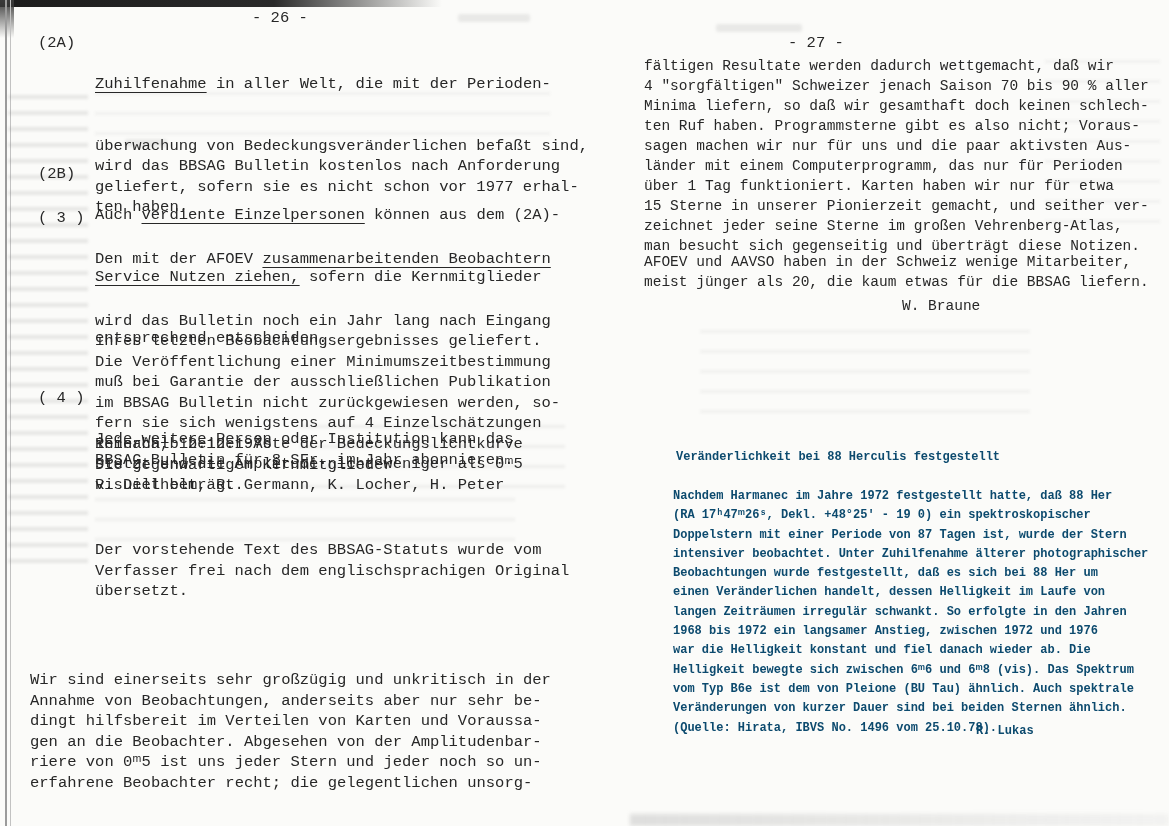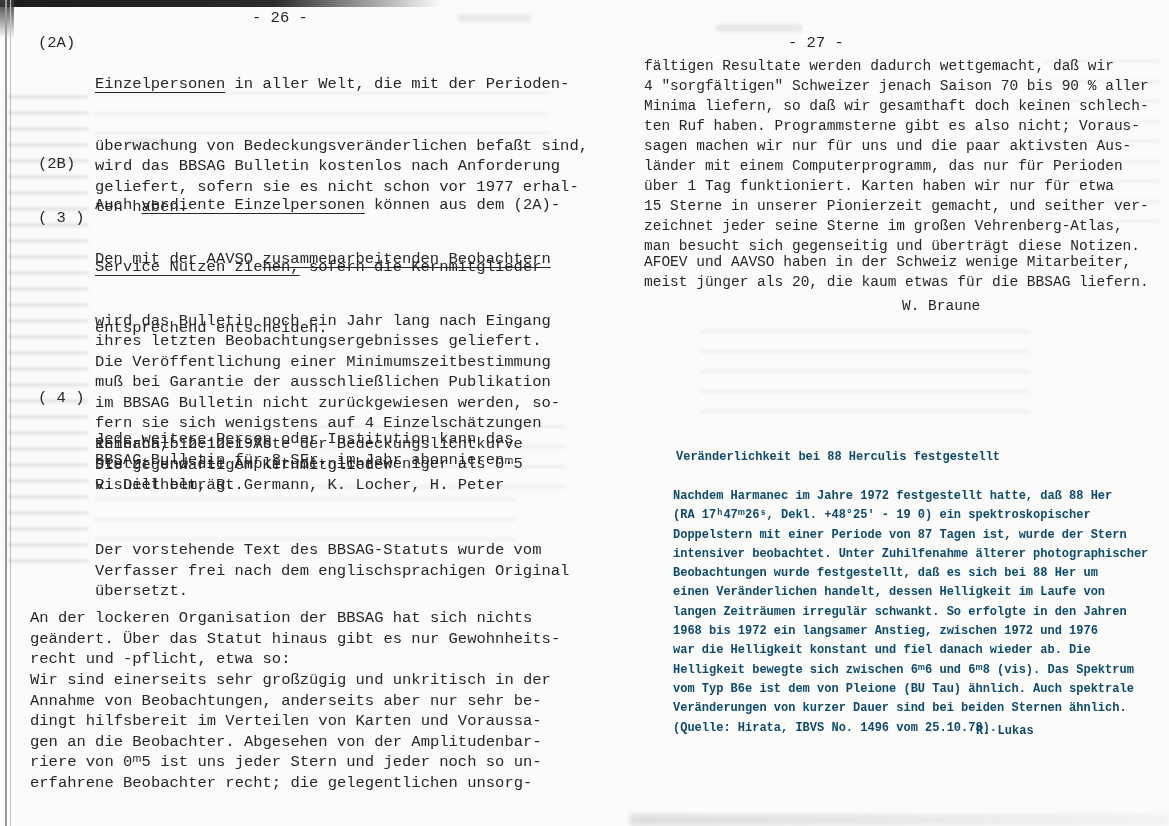--- a/index.html
+++ b/index.html
@@ -61,41 +61,41 @@
   <div class="ghost blob" style="left:716px; top:24px; width:86px; height:10px;"></div>
   <div class="ghost" style="left:700px; top:330px; width:330px; height:90px; opacity:.32;"></div>
   <div class="ghost" style="left:1045px; top:60px; width:115px; height:165px; opacity:.3;"></div>
 
   <section class="pg-left">
     <div class="pagenum" style="left:252px; top:8px;">- 26 -</div>
 
     <div class="li" style="top:33px;">
       <span class="label">(2A)</span>
       <div class="txt">
-        <div><span class="u">Einzelpersonen</span><span> in aller Welt, die mit der Perioden-</span></div>
+        <div><span class="u">Zuhilfenahme</span><span> in aller Welt, die mit der Perioden-</span></div>
         <div>überwachung von Bedeckungsveränderlichen befaßt sind,
 wird das BBSAG Bulletin kostenlos nach Anforderung
 geliefert, sofern sie es nicht schon vor 1977 erhal-
 ten haben.</div>
       </div>
     </div>
 
-    <div class="li" style="top:154px;">
+    <div class="li" style="top:164px;">
       <span class="label">(2B)</span>
       <div class="txt">
         <div><span>Auch </span><span class="u">verdiente Einzelpersonen</span><span> können aus dem (2A)-</span></div>
         <div><span class="u">Service Nutzen ziehen,</span><span> sofern die Kernmitglieder</span></div>
         <div>entsprechend entscheiden.</div>
       </div>
     </div>
 
     <div class="li" style="top:208px;">
       <span class="label">( 3 )</span>
       <div class="txt">
-        <div><span>Den mit der AAVSO </span><span class="u">zusammenarbeitenden Beobachtern</span></div>
+        <div><span>Den mit der AFOEV </span><span class="u">zusammenarbeitenden Beobachtern</span></div>
         <div>wird das Bulletin noch ein Jahr lang nach Eingang
 ihres letzten Beobachtungsergebnisses geliefert.
 Die Veröffentlichung einer Minimumszeitbestimmung
 muß bei Garantie der ausschließlichen Publikation
 im BBSAG Bulletin nicht zurückgewiesen werden, so-
 fern sie sich wenigstens auf 4 Einzelschätzungen
 innerhalb beider Äste der Bedeckungslichtkurve
 stützt und die Amplitude nicht weniger als 0ᵐ5
 visuell beträgt.</div>
       </div>
@@ -110,23 +110,20 @@
     </div>
 
     <div class="block" style="left:95px; top:434px;">Reinach, 12.12.1976
 Die gegenwärtigen Kernmitglieder
 R. Diethelm, R. Germann, K. Locher, H. Peter</div>
 
     <div class="block" style="left:95px; top:540px;">Der vorstehende Text des BBSAG-Statuts wurde vom
 Verfasser frei nach dem englischsprachigen Original
 übersetzt.</div>
 
-    <div class="block" style="left:30px; top:608px;">An der lockeren Organisation der BBSAG hat sich nichts
-geändert. Über das Statut hinaus gibt es nur Gewohnheits-
-recht und -pflicht, etwa so:</div>
 
     <div class="block" style="left:30px; top:670px;">Wir sind einerseits sehr großzügig und unkritisch in der
 Annahme von Beobachtungen, anderseits aber nur sehr be-
 dingt hilfsbereit im Verteilen von Karten und Voraussa-
 gen an die Beobachter. Abgesehen von der Amplitudenbar-
 riere von 0ᵐ5 ist uns jeder Stern und jeder noch so un-
 erfahrene Beobachter recht; die gelegentlichen unsorg-</div>
   </section>
 
   <section class="pg-right">

